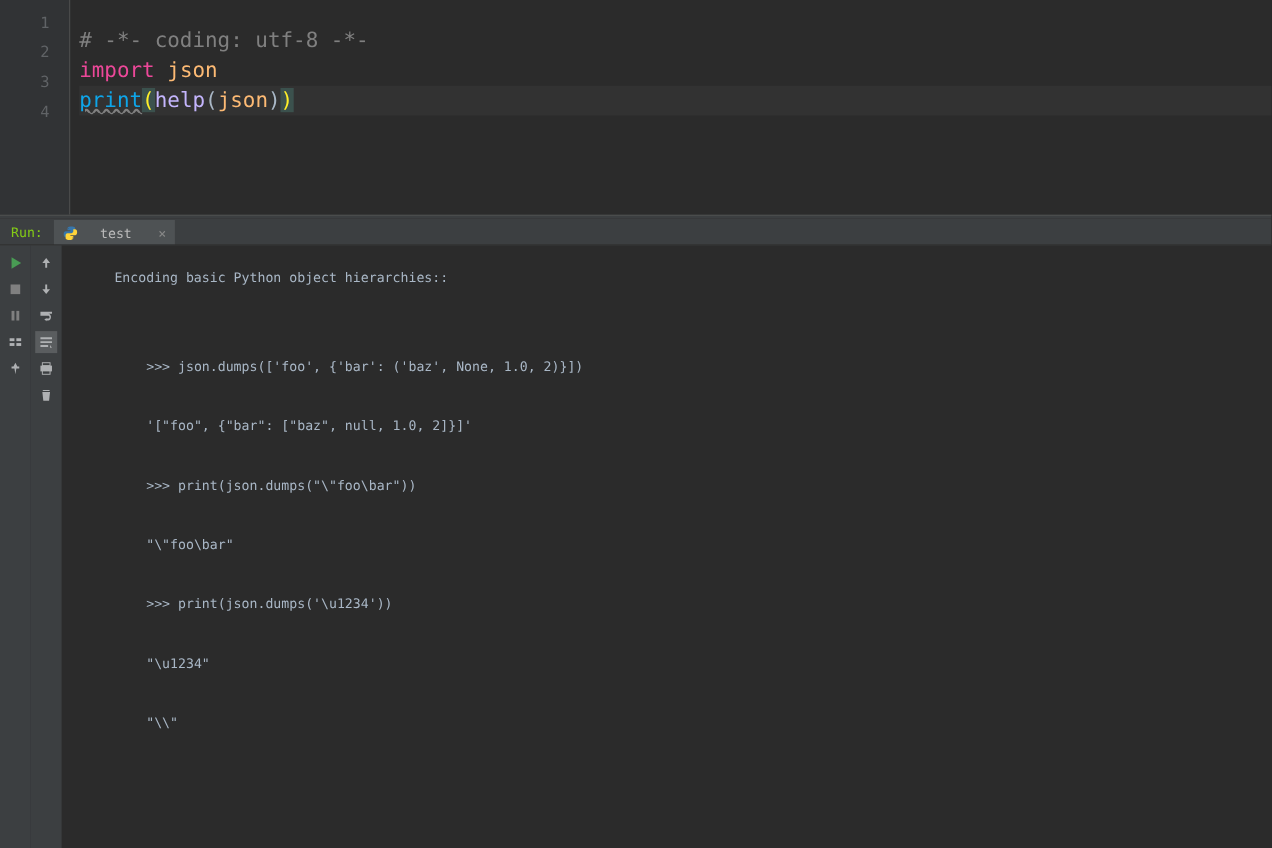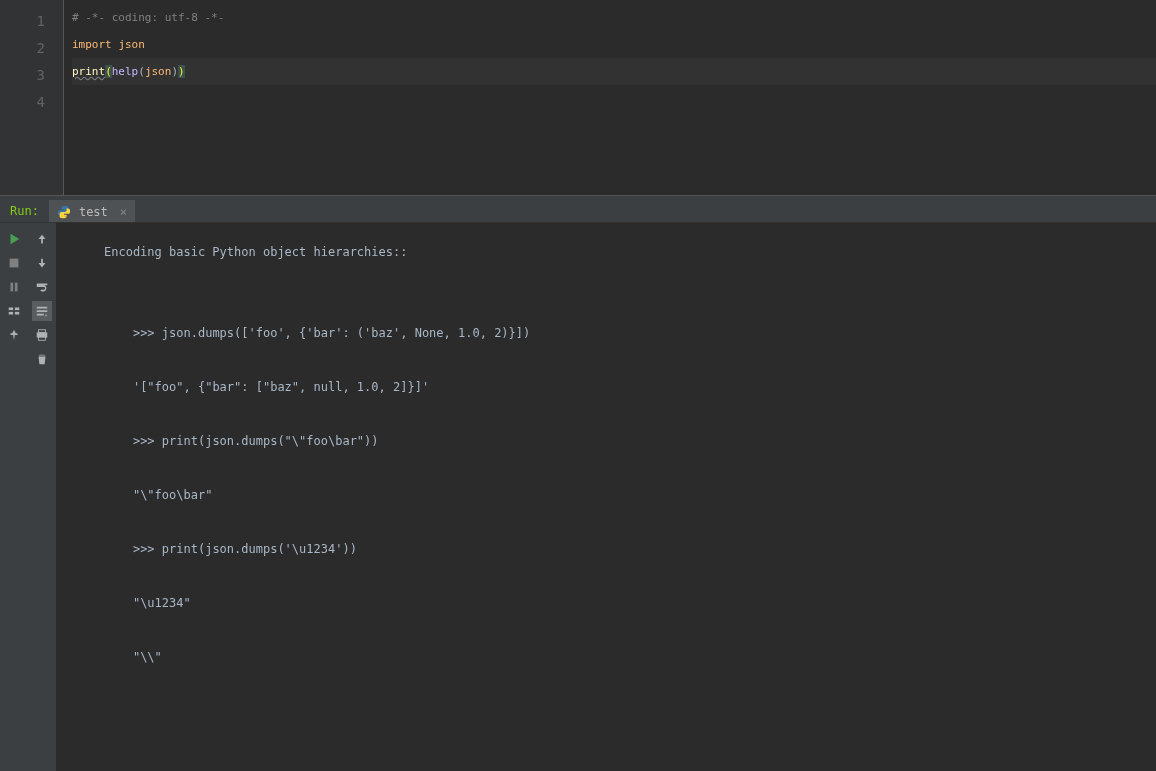--- a/index.html
+++ b/index.html
@@ -27,38 +27,38 @@
       padding-top: 8px;
       text-align: right;
       padding-right: 18px;
       color: #606366;
       border-right: 1px solid #555;
       font-size: 14px;
       line-height: 27px;
     }
     .code-area {
       flex: 1;
-      padding-top: 4px;
+      padding-top: 24px;
       padding-left: 8px;
-      font-size: 11px;
+      font-size: 19px;
       line-height: 27px;
       background: #2b2b2b;
       position: relative;
     }
     .code-line {
       white-space: pre;
       font-family: 'Consolas', monospace;
     }
     .code-line.highlight {
       background: #323232;
     }
     .comment { color: #808080; }
-    .keyword { color: #fdba74; }
+    .keyword { color: #ec4899; }
     .builtin { color: #c4b5fd; }
-    .func-name { color: #fef9c3; text-decoration: underline wavy #808080; }
+    .func-name { color: #0ea5e9; text-decoration: underline wavy #808080; }
     .paren { color: #a9b7c6; }
     .paren-hl { background: #3b514d; color: #ffef28; }
     .ident { color: #fdba74; }
     
     .divider {
       height: 4px;
       background: #3c3f41;
       border-top: 1px solid #555;
     }
     
@@ -78,21 +78,21 @@
       color: #84cc16;
     }
     .run-tab {
       display: flex;
       align-items: center;
       background: #4e5254;
       padding: 0 8px;
       height: 22px;
       border-top: 2px solid transparent;
       color: #bbbbbb;
-      gap: 8px;
+      gap: 20px;
     }
     .python-icon {
       width: 14px;
       height: 14px;
       display: inline-block;
     }
     .close-x {
       color: #888;
       cursor: pointer;
       margin-left: 4px;

